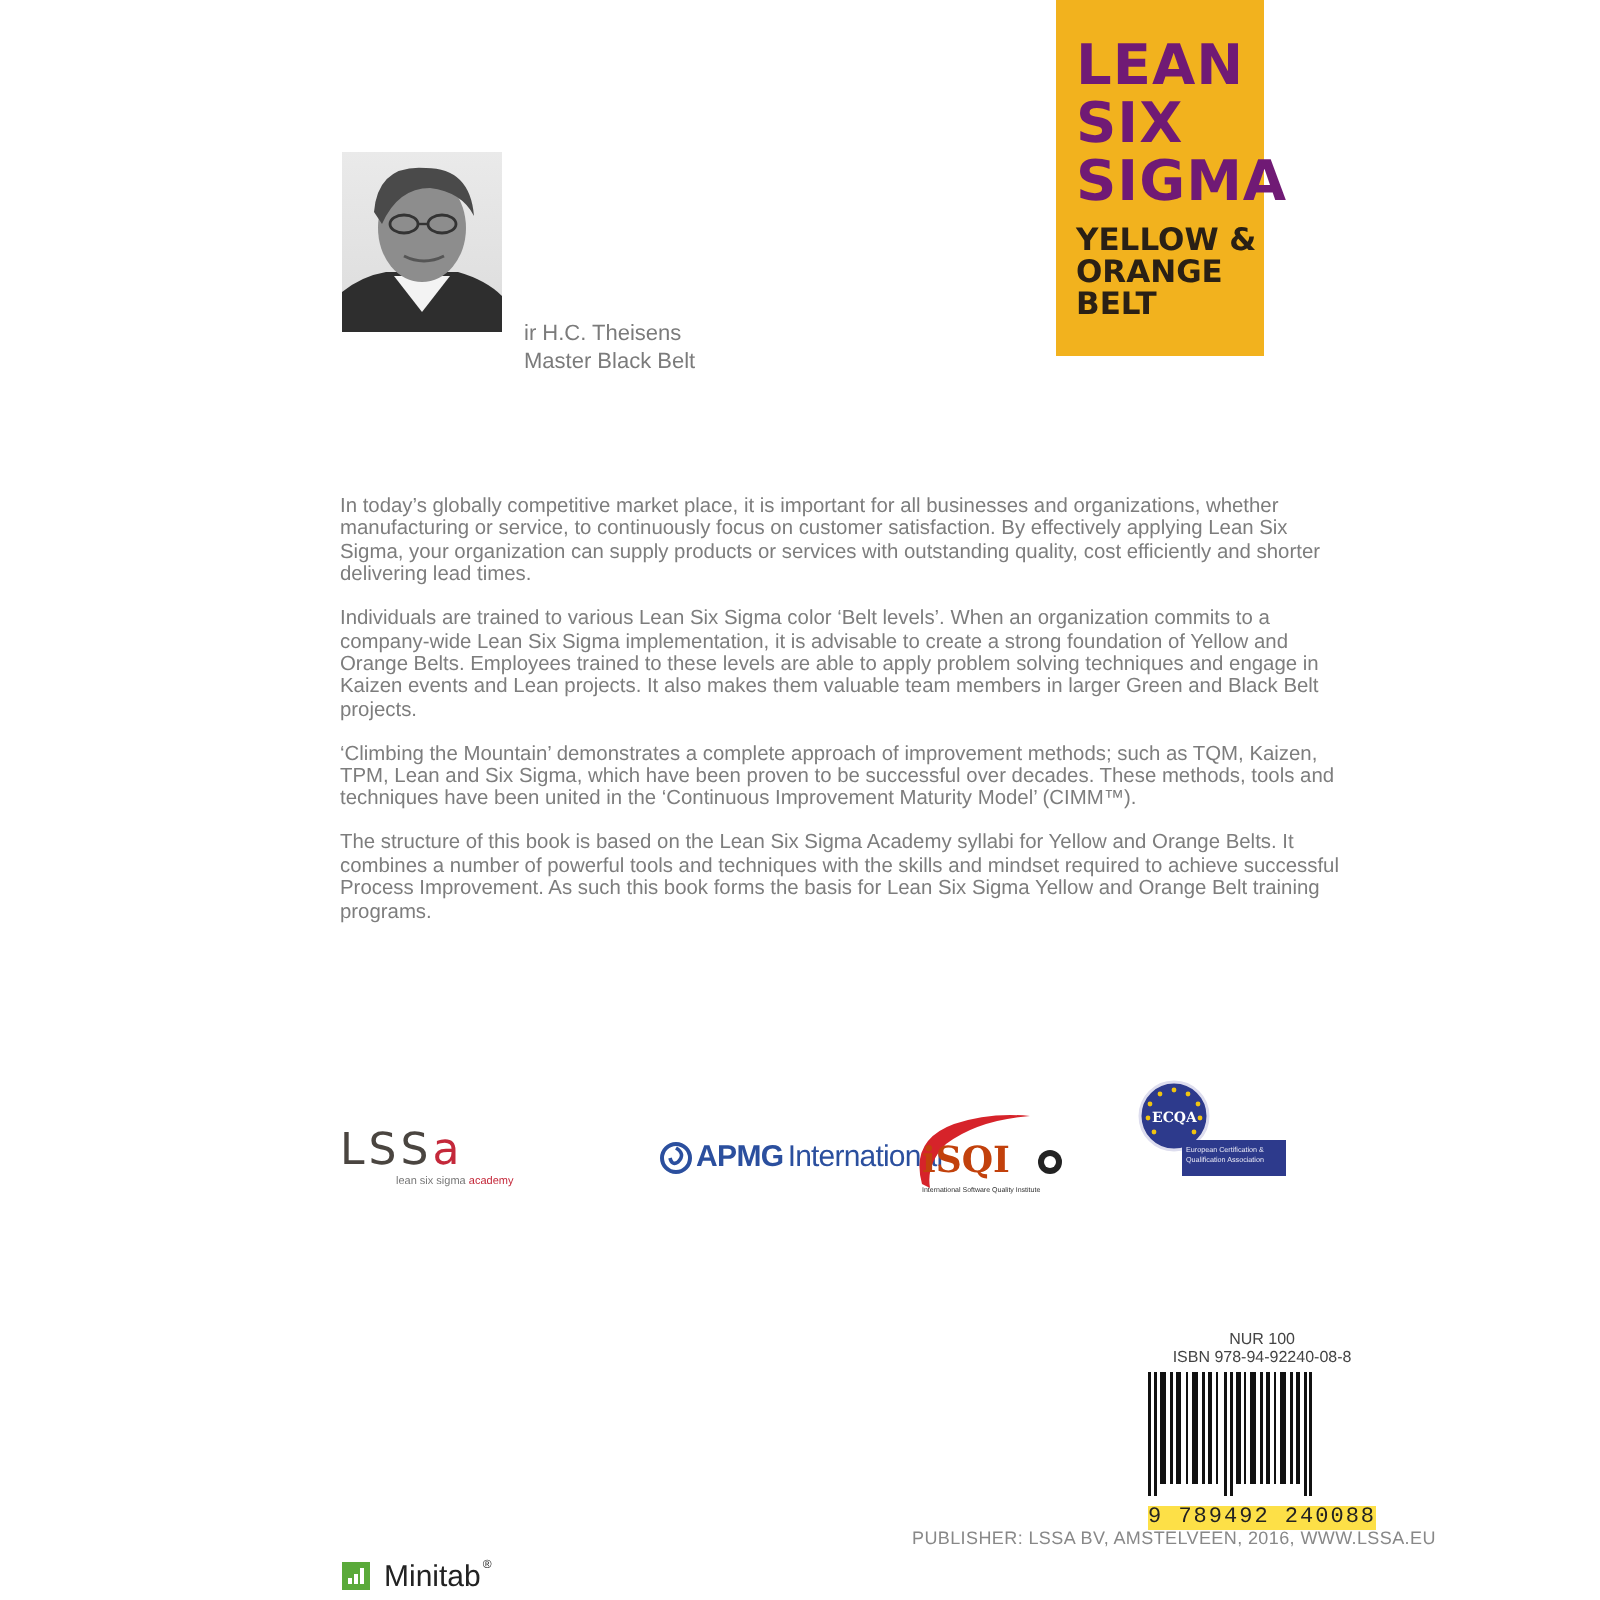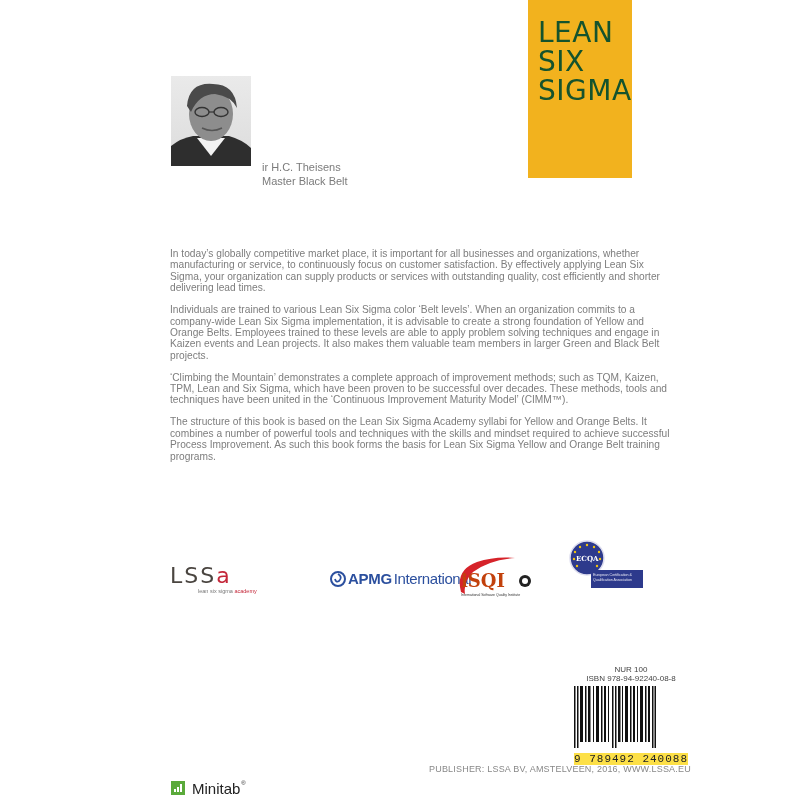--- a/index.html
+++ b/index.html
@@ -1,43 +1,48 @@
 <!DOCTYPE html>
 <html><head>
 <meta charset="utf-8">
 <style>
   html, body { margin:0; padding:0; }
   body { width:800px; height:800px; background:#ffffff; position:relative; overflow:hidden;
          font-family:"Liberation Sans", sans-serif; color:#7a7a7a; }
   .cover-badge { position:absolute; left:528px; top:0; width:104px; height:178px; background:#f2b21e; }
-  .cover-badge .title { position:absolute; left:10px; top:18px; color:#14532d; font-family:"DejaVu Sans", sans-serif;
-        font-size:28px; line-height:29px; letter-spacing:0.5px; }
+  .cover-badge .title { position:absolute; left:10px; top:18px; color:#701a75; font-family:"DejaVu Sans", sans-serif;
+        font-size:28px; line-height:29px; letter-spacing:0.5px;font-weight:bold; }
   .cover-badge .sub { position:absolute; left:10px; top:112px; color:#2a2015; font-family:"DejaVu Sans", sans-serif;
         font-weight:bold; font-size:15.5px; line-height:16px; }
   .photo { position:absolute; left:171px; top:76px; width:80px; height:90px; background:linear-gradient(180deg,#eaeaea 0%,#dcdcdc 100%); overflow:hidden; }
   .author { position:absolute; left:262px; top:160px; font-size:11px; line-height:14px; color:#7b7b7b; }
   .body-text { position:absolute; left:170px; top:248px; width:500px; font-size:10.2px; line-height:11.4px; color:#7d7d7d; }
   .body-text p { margin:0 0 10.5px 0; }
   .logos { position:absolute; left:170px; top:540px; width:500px; height:70px; }
   .logo { position:absolute; }
   .barcode-block { position:absolute; left:574px; top:665px;text-align:center; }
   .nur { font-size:8px; line-height:9px; color:#444; }
   .bars { display:flex; height:62px; margin-top:3px; align-items:stretch; }
   .barnums { font-family:"Liberation Mono", monospace; font-size:11px; color:#222; margin-top:-4px; letter-spacing:1px; background:#fde047; display:inline-block; }
   .minitab { position:absolute; left:171px; top:758px; display:flex; align-items:center; }
-  .publisher { position:absolute; left:389px; top:764px; font-size:9px; color:#888; letter-spacing:0.2px;padding-left:40px; }
+  .publisher { position:absolute; left:416px; top:764px; font-size:9px; color:#888; letter-spacing:0.2px;padding-left:40px; }
 </style>
 </head>
 <body>
 
 <div class="cover-badge">
   <div class="title">
     <div>LEAN</div>
     <div>SIX</div>
     <div>SIGMA</div>
+  </div>
+  <div class="sub">
+    <div>YELLOW &amp;</div>
+    <div>ORANGE</div>
+    <div>BELT</div>
   </div>
 </div>
 
 <div class="photo">
   <svg width="80" height="90" viewBox="0 0 80 90">
     <path d="M0 90 L0 70 Q10 62 22 60 L58 60 Q72 64 80 72 L80 90 Z" fill="#2e2e2e"></path>
     <path d="M26 62 L40 80 L54 62 Z" fill="#f3f3f3"></path>
     <ellipse cx="40" cy="38" rx="22" ry="27" fill="#8d8d8d"></ellipse>
     <path d="M16 30 Q18 6 42 8 Q64 8 66 32 Q60 20 44 18 Q28 18 20 36 Z" fill="#4a4a4a"></path>
     <ellipse cx="31" cy="36" rx="7" ry="4.5" fill="none" stroke="#333" stroke-width="1.4"></ellipse>

